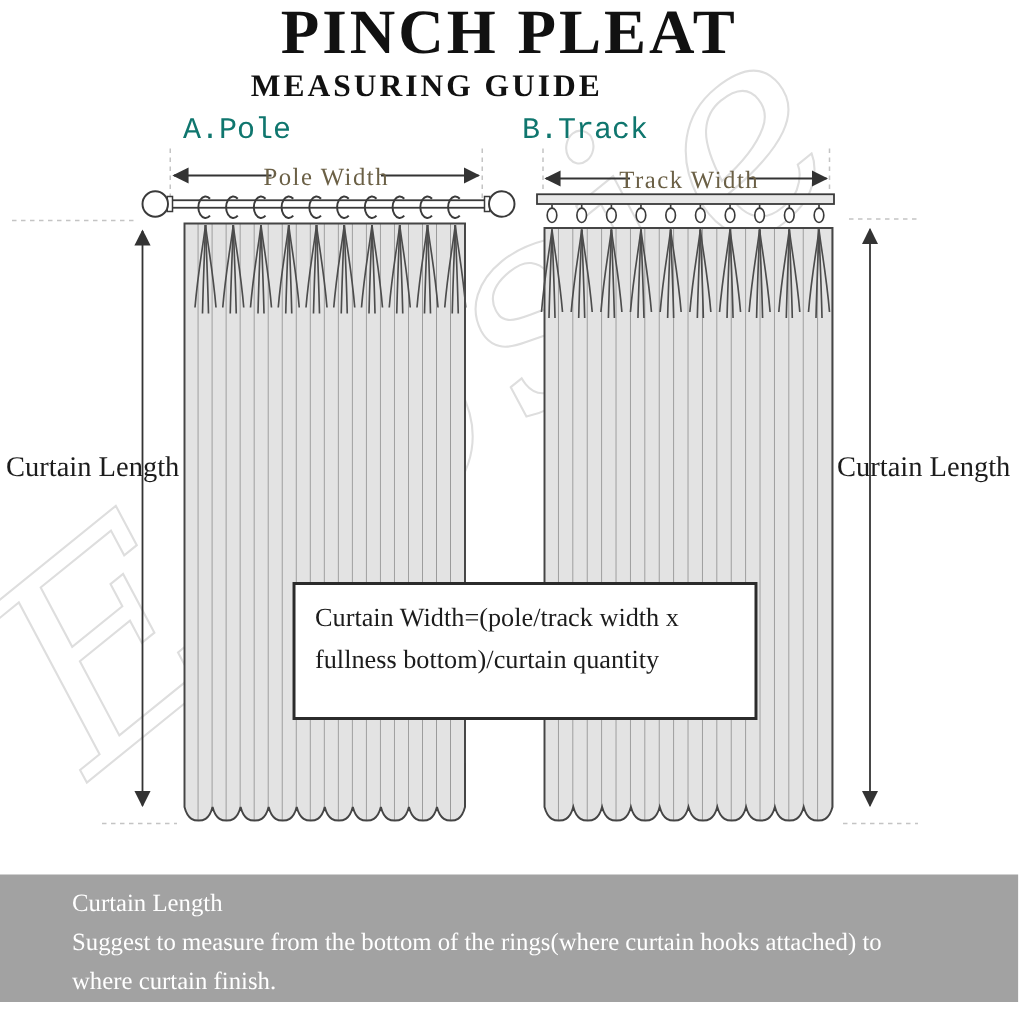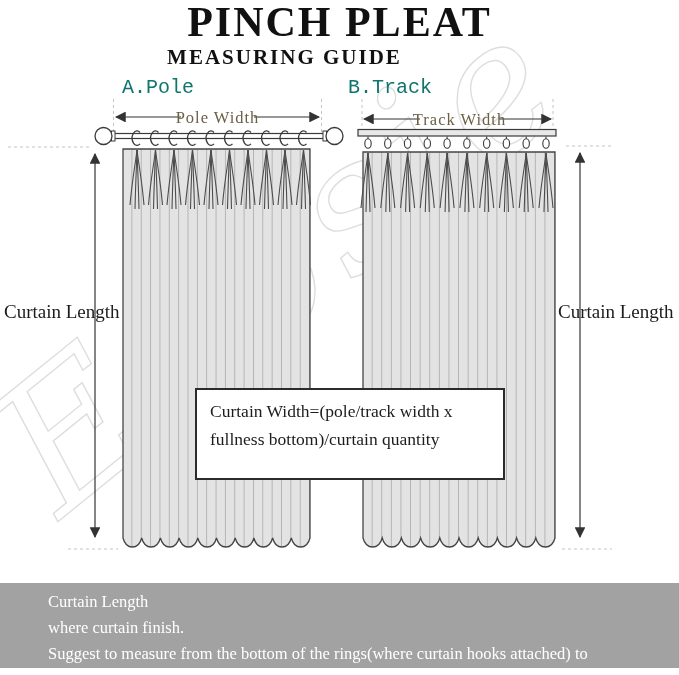--- a/index.html
+++ b/index.html
@@ -217,17 +217,17 @@
   <div id="length-left" class="abs length-label">Curtain Length</div>
   <div id="length-right" class="abs length-label">Curtain Length</div>
 
   <div id="formula-box" class="abs">
     <div class="nowrap">Curtain Width=(pole/track width x</div>
     <div class="nowrap">fullness bottom)/curtain quantity</div>
   </div>
 
   <div id="footer" class="abs">
     <div>Curtain Length</div>
+    <div>Suggest to measure from the bottom of the rings(where curtain hooks attached) to</div>
     <div>where curtain finish.</div>
-    <div>Suggest to measure from the bottom of the rings(where curtain hooks attached) to</div>
   </div>
 
 </div>
 
 </body></html>

